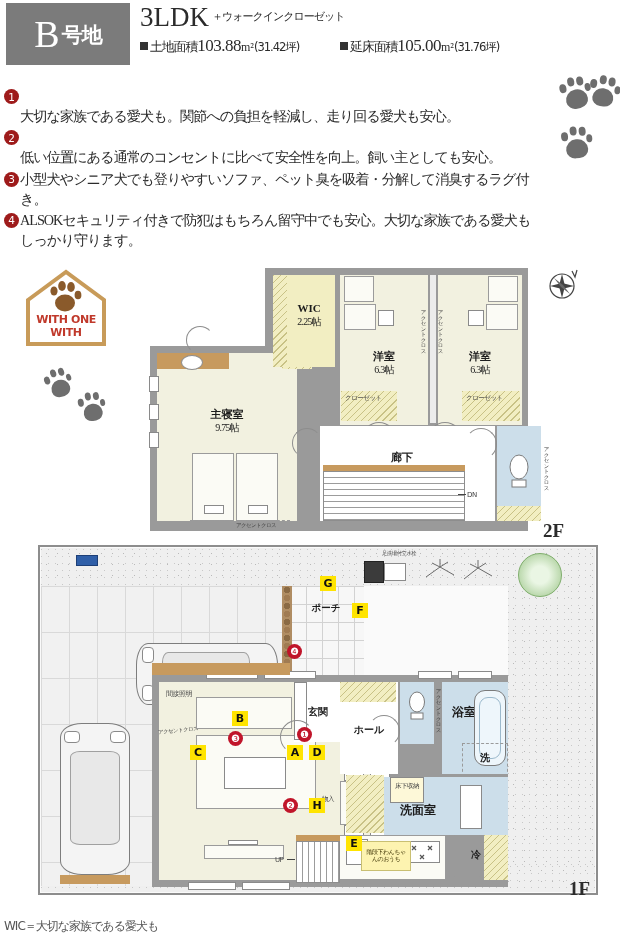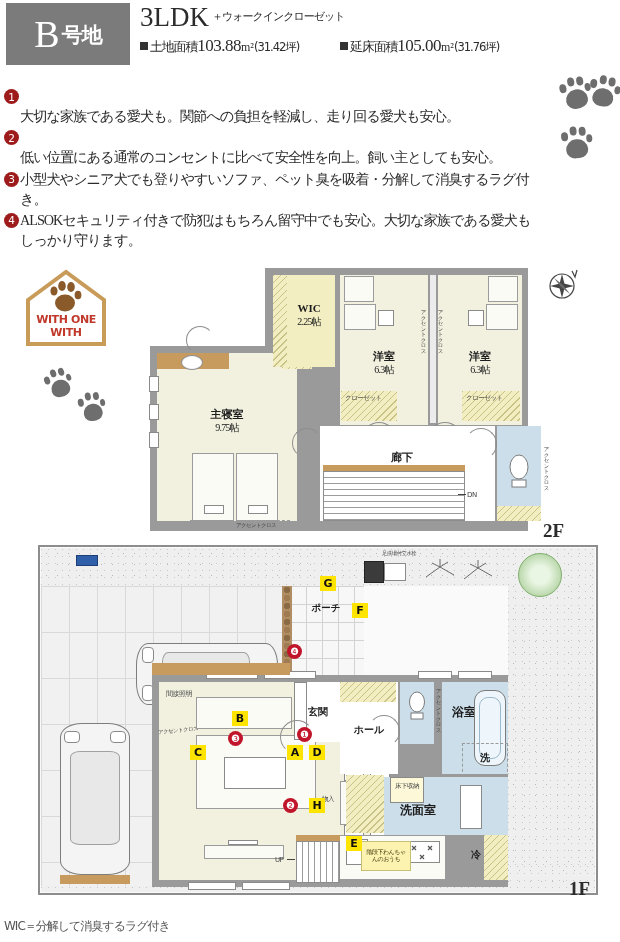--- a/index.html
+++ b/index.html
@@ -487,13 +487,13 @@
   <div class="mk-r" style="left:259px;top:182px;">❶</div>
   <div class="mk-y" style="left:249px;top:200px;">A</div>
   <div class="mk-y" style="left:271px;top:200px;">D</div>
   <div class="mk-r" style="left:245px;top:253px;">❷</div>
   <div class="mk-y" style="left:271px;top:253px;">H</div>
   <div class="mk-y" style="left:308px;top:291px;">E</div>
 </div>
 
 <div class="flabel" id="label-1f">1F</div>
 
-<div id="footnote">WIC＝分解して消臭するラグ付き</div>
+<div id="footnote">WIC＝大切な家族である愛犬も</div>
 
 </body></html>

